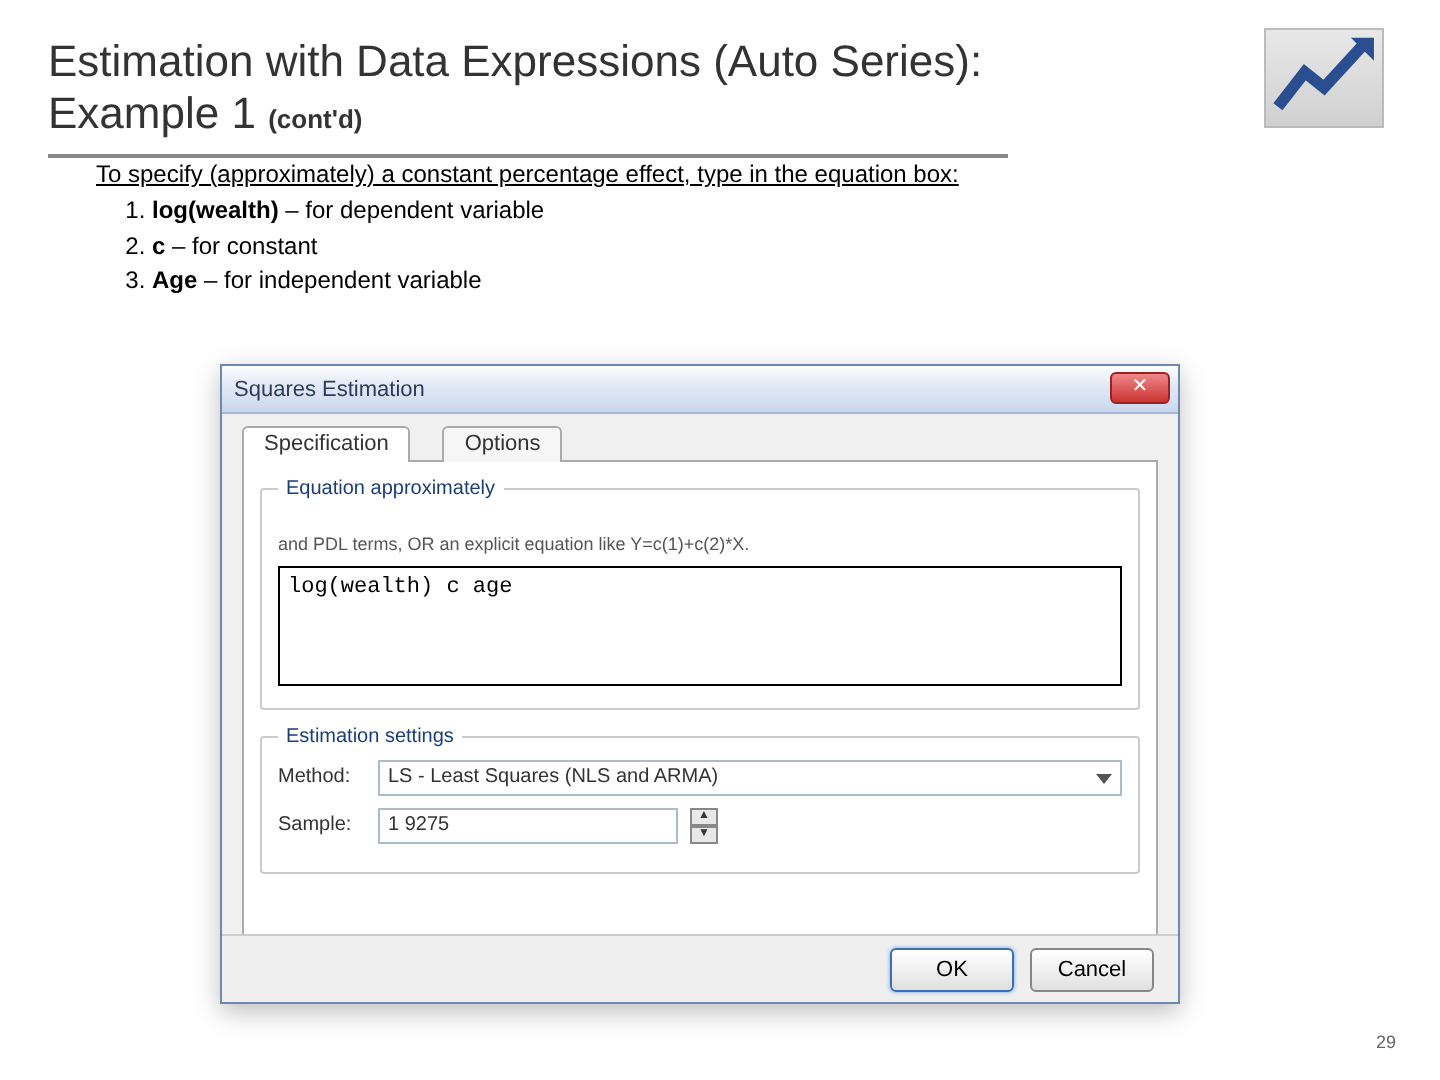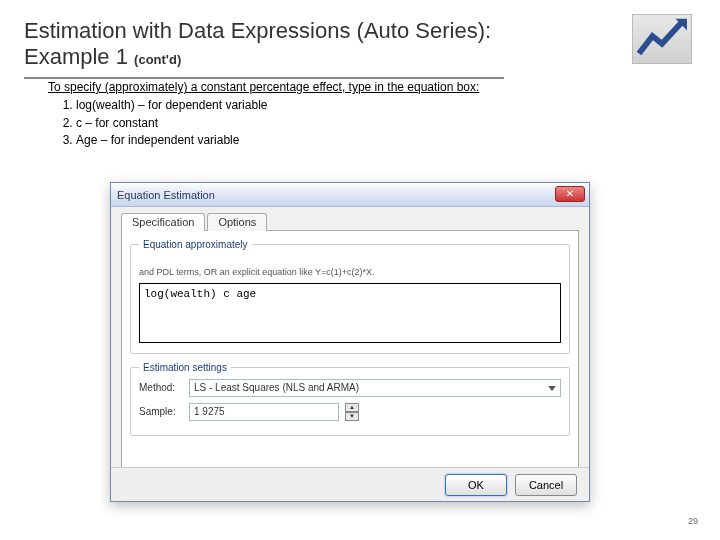--- a/index.html
+++ b/index.html
@@ -38,21 +38,21 @@
     position: absolute;
     left: 48px;
     top: 80px;
     width: 600px;
     font-size: 12px;
     color: #000;
   }
   .intro { text-decoration: underline; margin-bottom: 4px; }
   .body-area ol { list-style: decimal; padding-left: 28px; }
   .body-area li { margin-bottom: 2px; line-height: 1.3; }
-  .body-area li b { font-weight: normal; }
+  .body-area li b { font-weight: bold; }
   .dialog {
     position: absolute;
     left: 110px;
     top: 182px;
     width: 480px;
     height: 320px;
     border: 1px solid #6e88b3;
     background: #f0f0f0;
     font-family: "Segoe UI", Tahoma, sans-serif;
     font-size: 11px;
@@ -80,21 +80,21 @@
     border-radius: 3px;
     color: #fff;
     text-align: center;
     line-height: 14px;
     font-size: 10px;
     cursor: pointer;
   }
   .content { padding: 6px 10px 0 10px; }
   .tabs {
     display: flex;
-    gap: 2px;
+    gap: 16px;
     margin-bottom: -1px;
   }
   .tab {
     padding: 2px 10px 3px 10px;
     border: 1px solid #aaa;
     border-bottom: none;
     background: #f6f6f6;
     font-size: 11px;
     border-radius: 3px 3px 0 0;
     cursor: pointer;
@@ -222,21 +222,21 @@
   <div class="intro">To specify (approximately) a constant percentage effect, type in the equation box:</div>
   <ol>
     <li><b>log(wealth)</b><span> – for  dependent variable</span></li>
     <li><b>c</b><span> – for constant</span></li>
     <li><b>Age</b><span> – for independent variable</span></li>
   </ol>
 </div>
 
 <div class="dialog">
   <div class="titlebar">
-    <span class="title">Equation Estimation</span>
+    <span class="title">Squares Estimation</span>
     <div class="close"><span>✕</span></div>
   </div>
   <div class="content">
     <div class="tabs">
       <div class="tab active">Specification</div>
       <div class="tab">Options</div>
     </div>
     <div class="tab-body">
       <fieldset>
         <legend>Equation approximately</legend>

